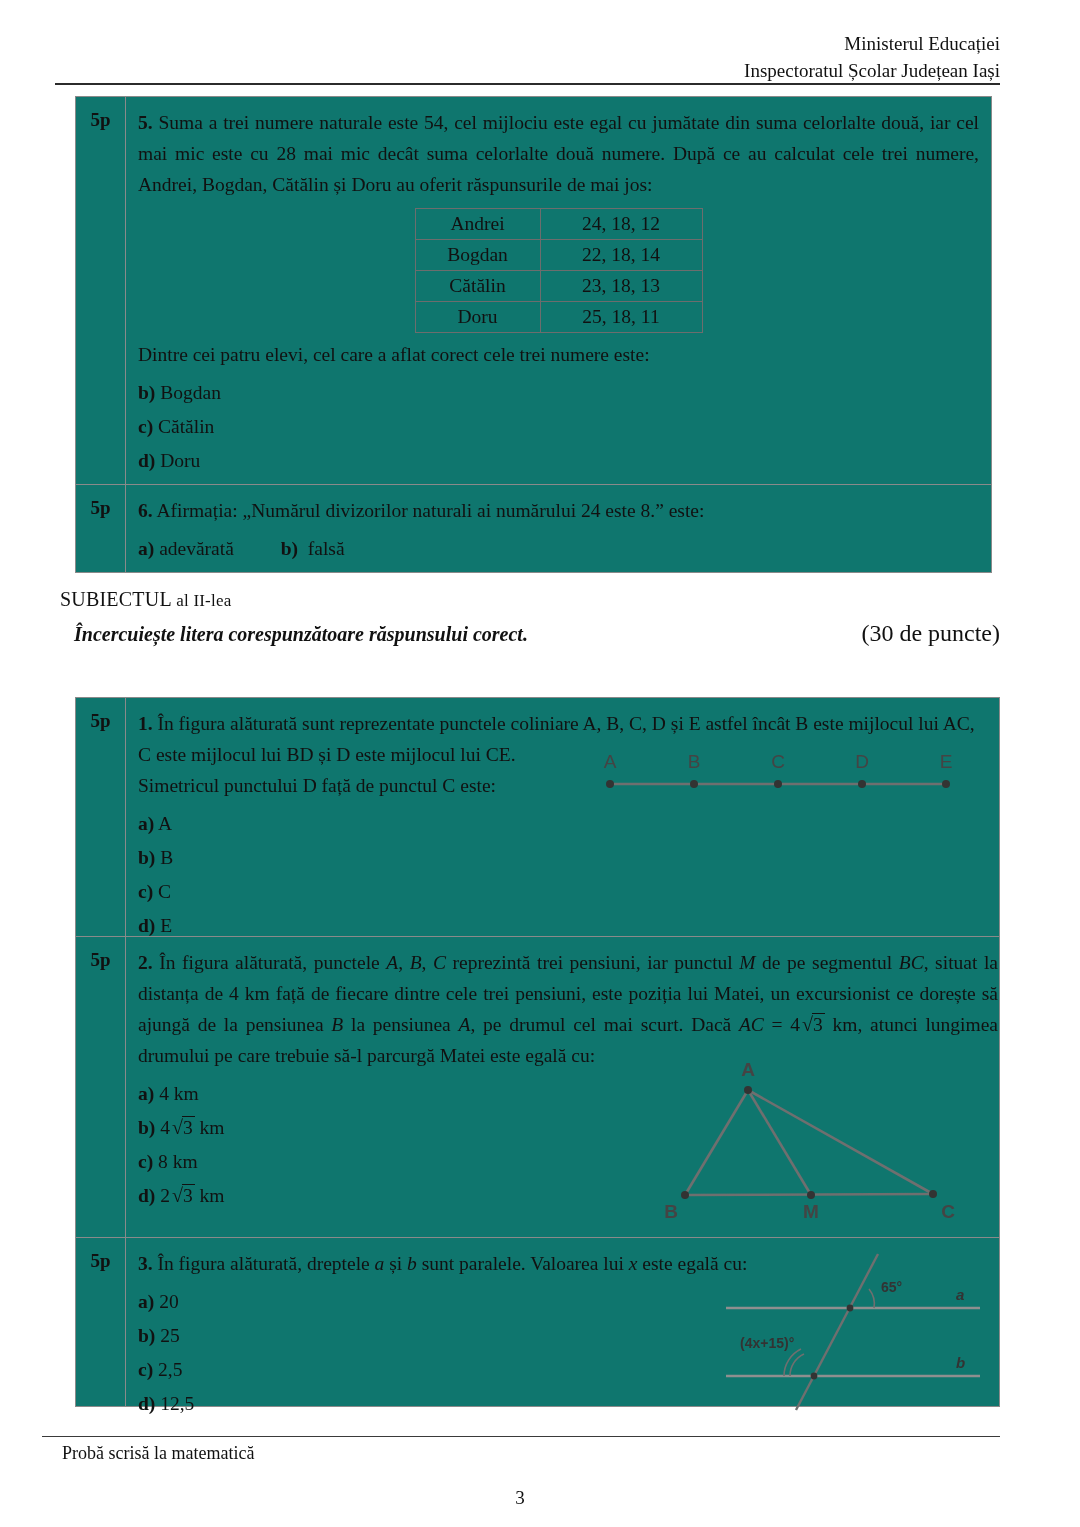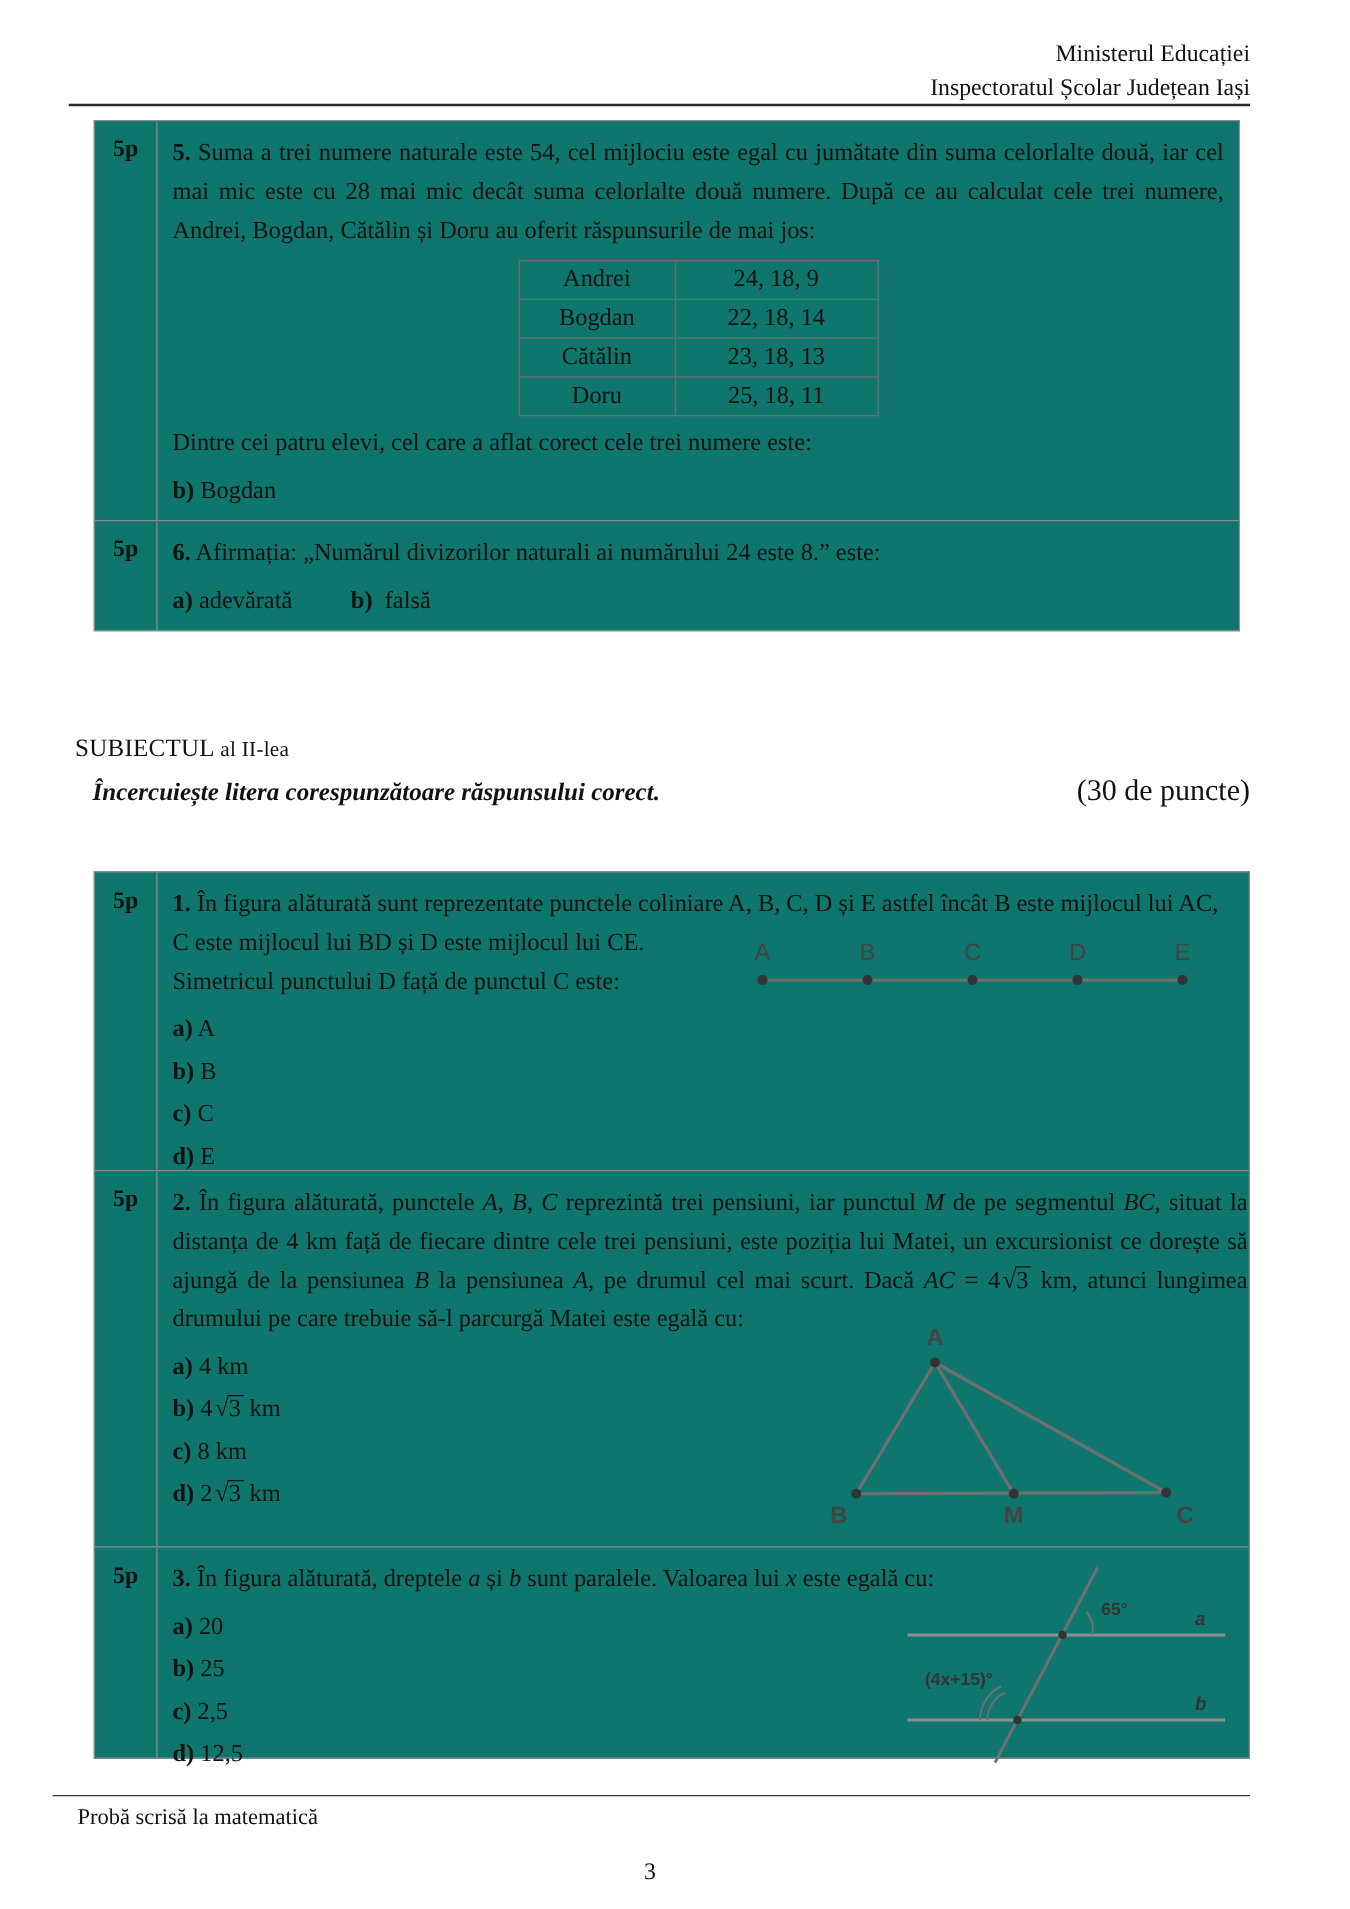--- a/index.html
+++ b/index.html
@@ -197,40 +197,42 @@
 
     <div class="ex-row">
       <div class="pts-cell">5p</div>
       <div class="body-cell">
         <p class="q-text"><span class="q-num">5.</span> <span>Suma a trei numere naturale este 54, cel mijlociu este egal cu jumătate din suma celorlalte două, iar cel mai mic este cu 28 mai mic decât suma celorlalte două numere. După ce au calculat cele trei numere, Andrei, Bogdan, Cătălin și Doru au oferit răspunsurile de mai jos:</span></p>
 
         <table class="names-table">
           <tbody>
               <tr>
             <td class="name-col">Andrei</td>
-            <td>24, 18, 9</td>
+            <td>24, 18, 12</td>
           </tr>
           <tr>
             <td class="name-col">Bogdan</td>
             <td>22, 18, 14</td>
           </tr>
           <tr>
             <td class="name-col">Cătălin</td>
             <td>23, 18, 13</td>
           </tr>
           <tr>
             <td class="name-col">Doru</td>
             <td>25, 18, 11</td>
           </tr>
         </tbody>
           </table>
 
         <p class="q-text plain">Dintre cei patru elevi, cel care a aflat corect cele trei numere este:</p>
 
         <p class="opt"><b>b)</b> <span>Bogdan</span></p>
+        <p class="opt"><b>c)</b> <span>Cătălin</span></p>
+        <p class="opt"><b>d)</b> <span>Doru</span></p>
       </div>
     </div>
 
     <div class="ex-row">
       <div class="pts-cell">5p</div>
       <div class="body-cell">
         <p class="q-text plain"><span class="q-num">6.</span> <span>Afirmația: „Numărul divizorilor naturali ai numărului 24 este 8.” este:</span></p>
         <p class="opt">
           <span class="opt-inline"><b>a)</b> <span>adevărată</span></span>
           <span class="opt-inline second"><b>b)</b>&nbsp; <span>falsă</span></span>

